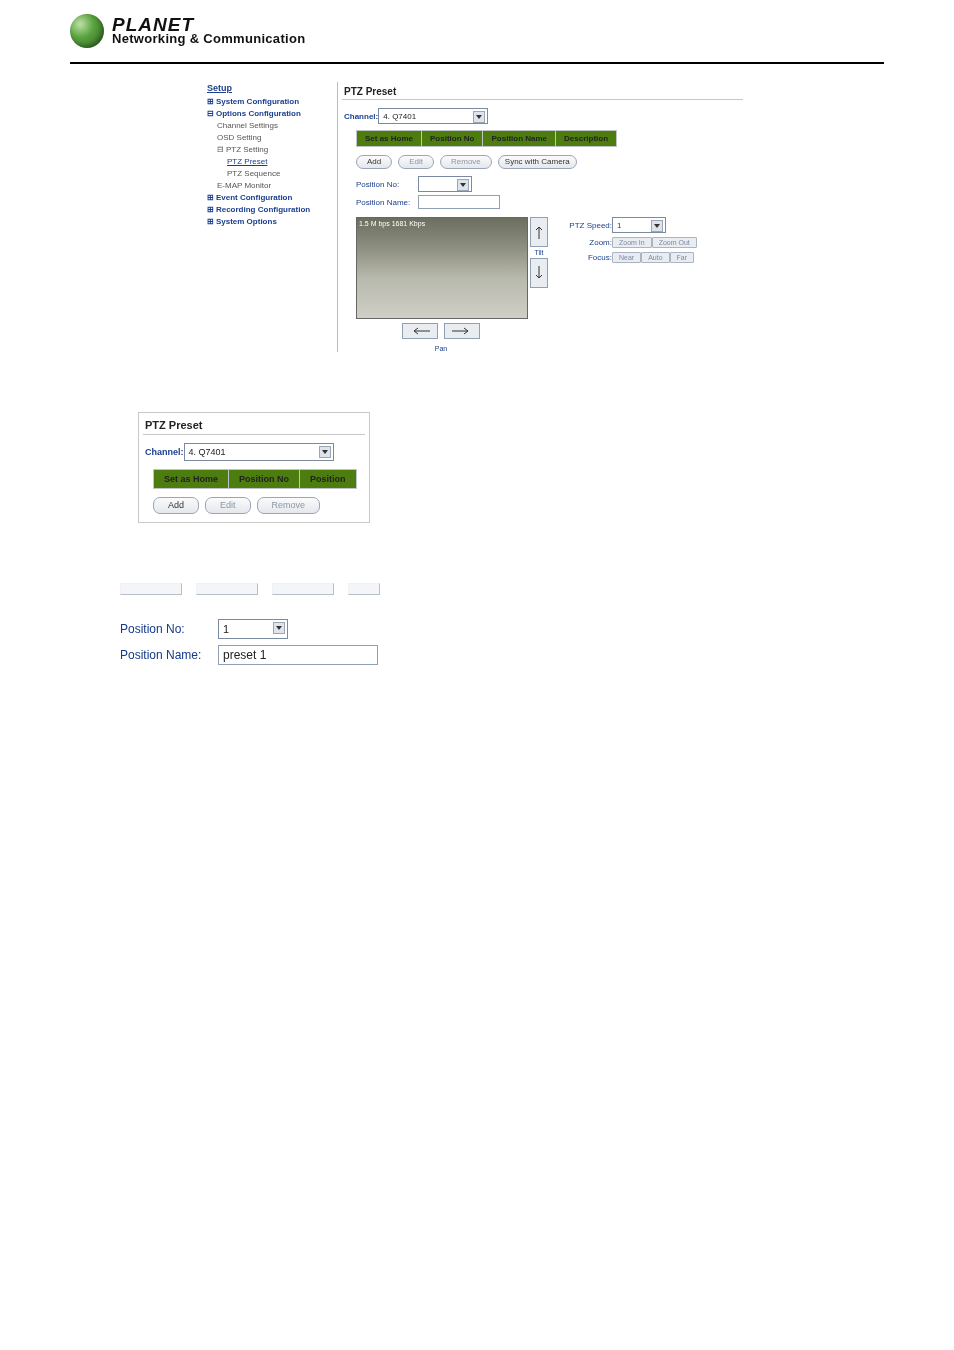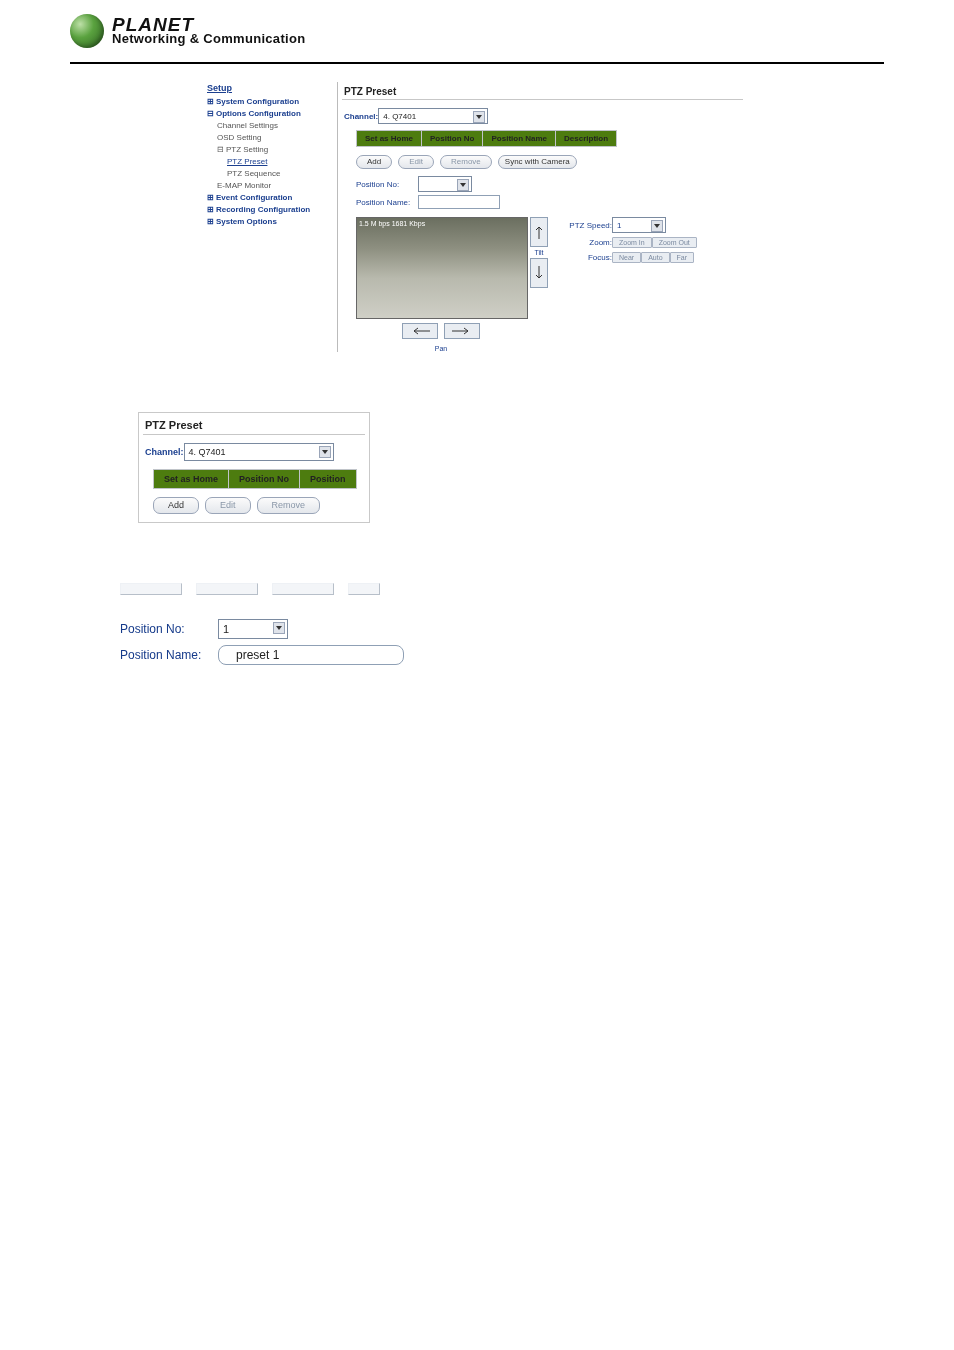--- a/index.html
+++ b/index.html
@@ -65,21 +65,21 @@
   .shot2 .tbl .hdr div{padding:4px 10px;}
   .shot2 .btnrow{padding:4px 0 8px 14px;}
   .shot2 .btn{font-size:9px;padding:3px 14px;}
   
   .shot3{width:280px;margin:0 0 40px 120px;}
   .ghostbtns{display:flex;gap:14px;margin-bottom:24px;}
   .ghostbtn{width:60px;height:10px;border-bottom:1px solid #b7bfc9;border-right:1px solid #b7bfc9;border-top:1px solid #eef1f5;border-left:1px solid #eef1f5;background:#f3f5f8;}
   .ghostbtn.tiny{width:30px;}
   .shot3 .formrow{margin:6px 0;font-size:12px;}
   .shot3 .formrow .lbl{min-width:92px;color:#153a8a;}
-  .shot3 .txt{height:18px;font-size:12px;padding:0 17px;display:flex;align-items:center;min-width:150px;border-radius:8px;}
+  .shot3 .txt{height:18px;font-size:12px;padding:0 4px;display:flex;align-items:center;min-width:150px;}
   .shot3 .select{height:18px;min-width:50px;font-size:11px;}
 </style>
 </head>
 <body>
 
 <div class="page">
   <div class="logo-row">
     <div class="logo">
       <div class="logo-ball"></div>
       <div>

